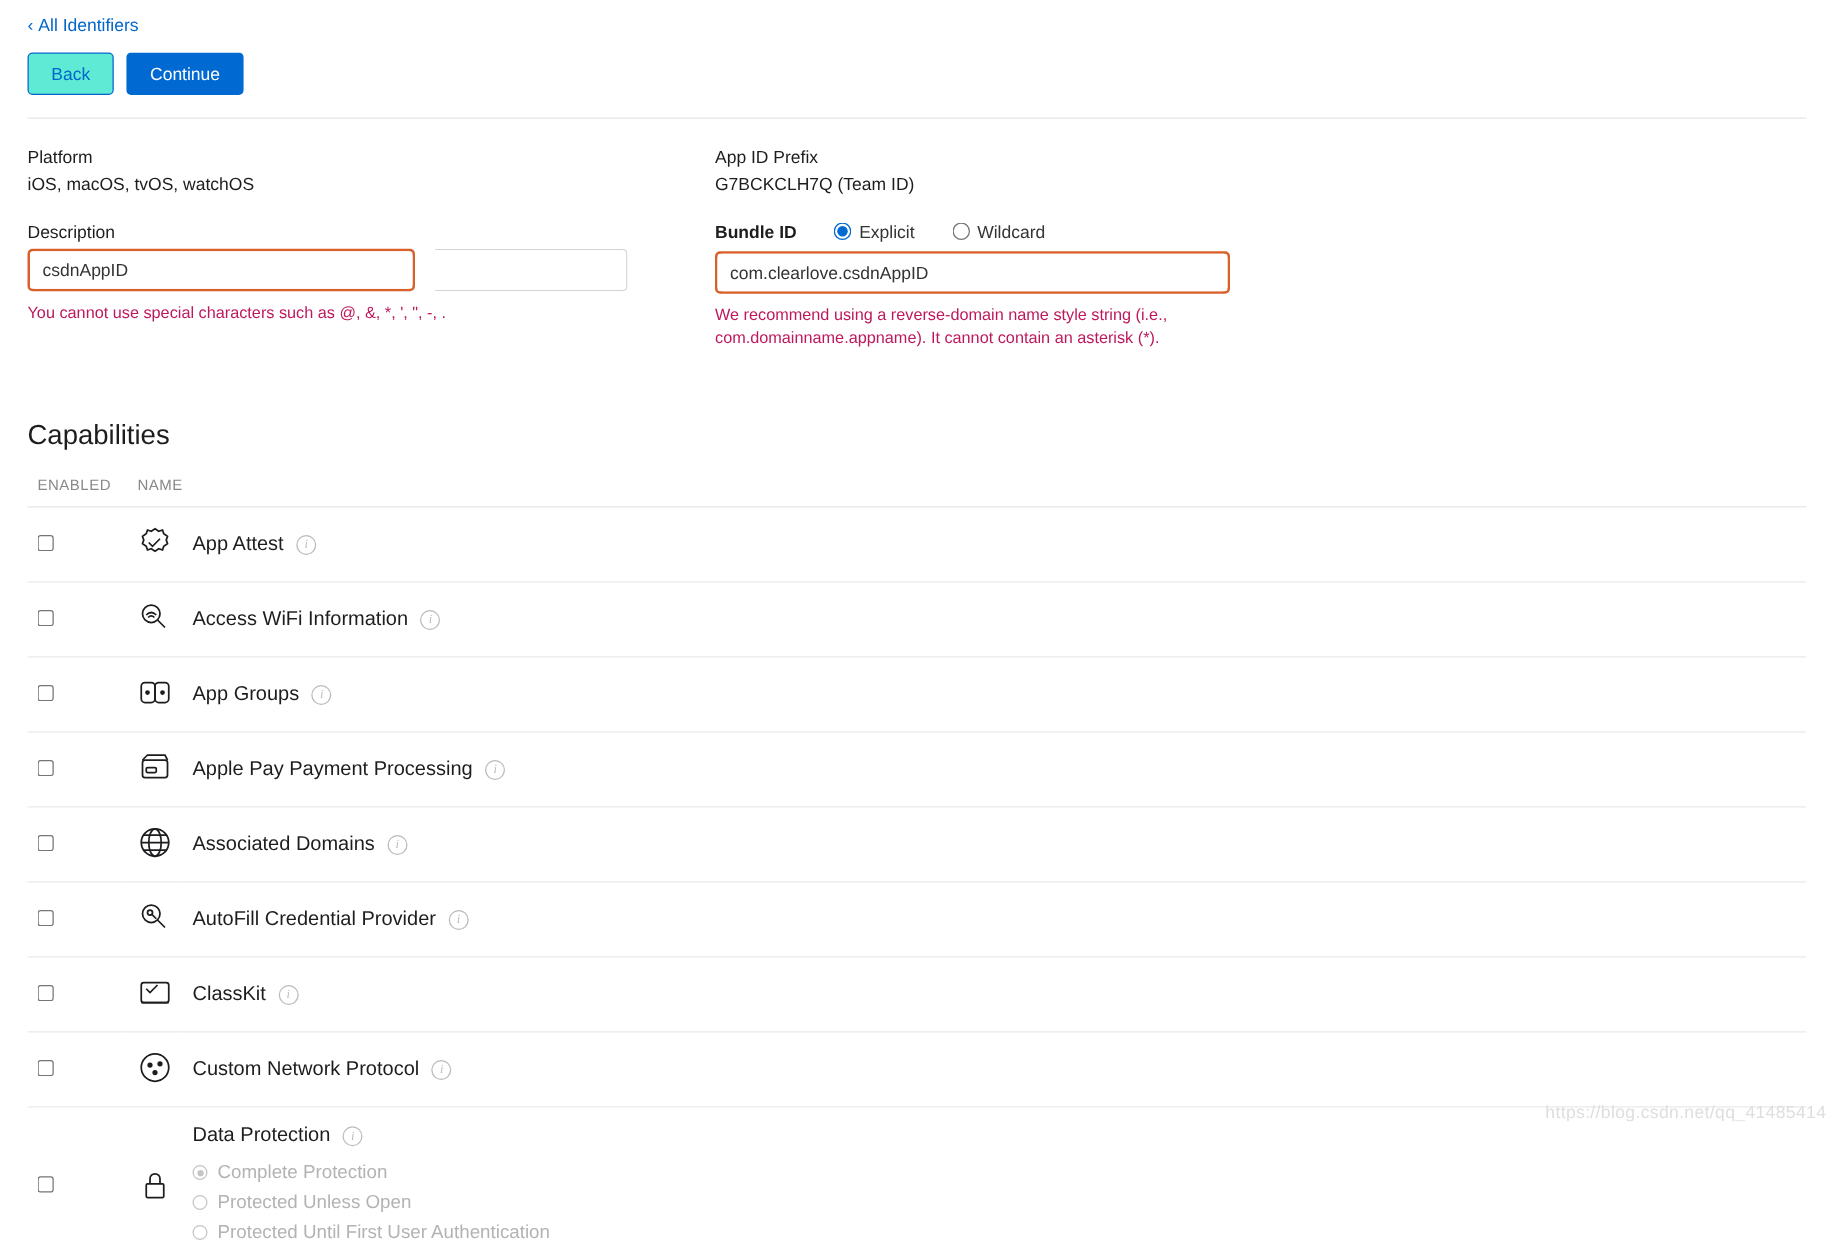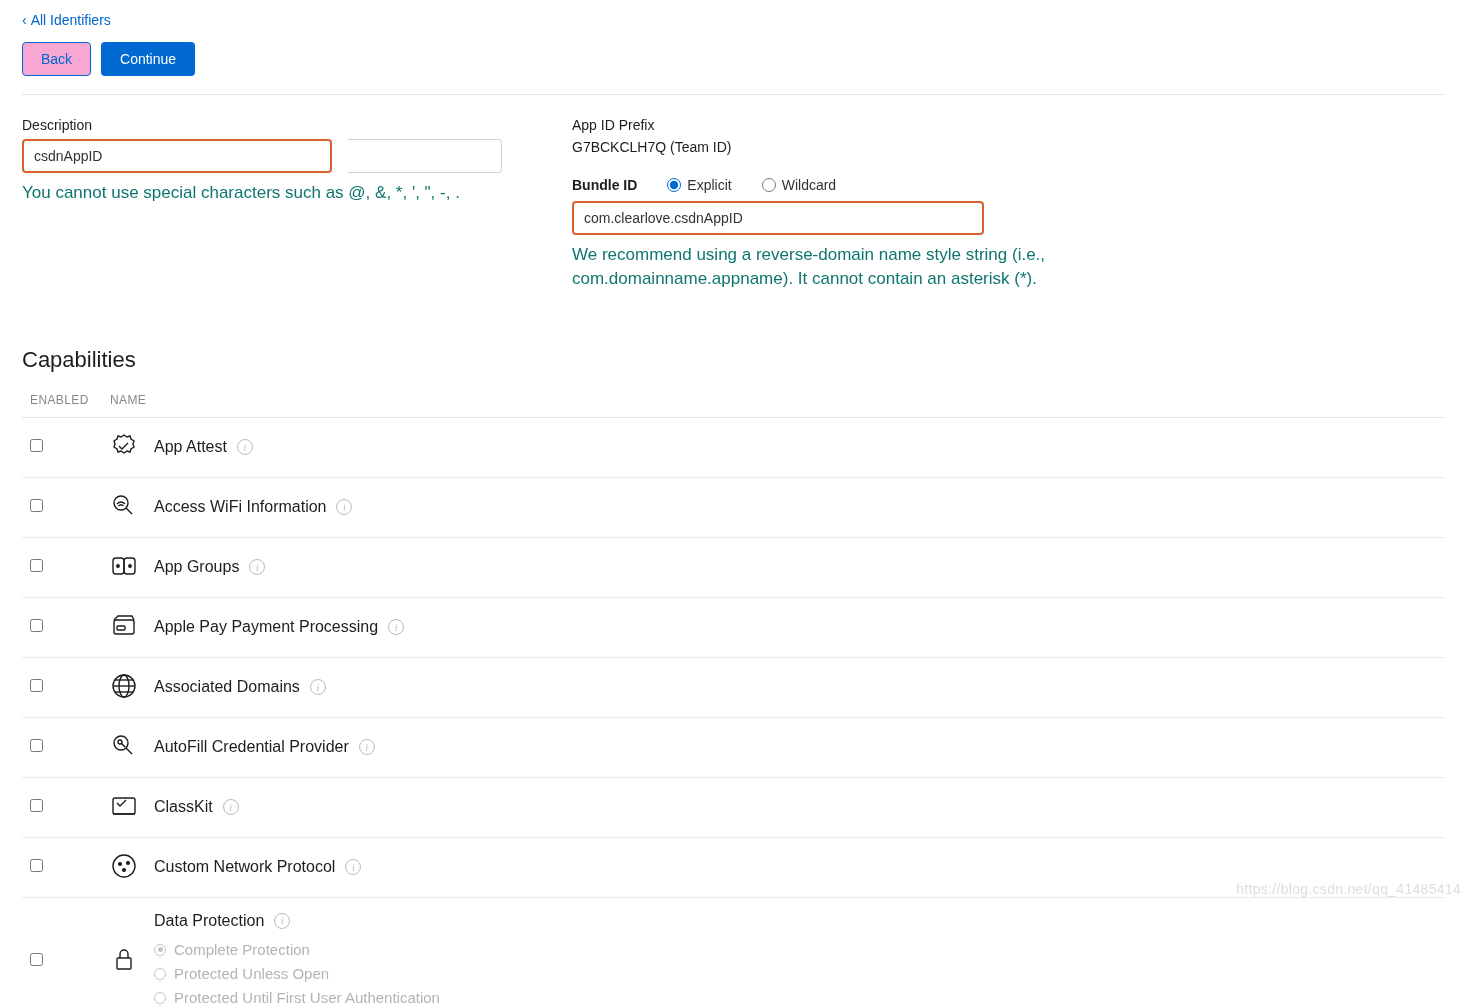--- a/index.html
+++ b/index.html
@@ -23,21 +23,21 @@
   h1.page-title { font-size: 26px; font-weight: 700; }
   .btn {
     display: inline-block;
     border-radius: 4px;
     padding: 8px 18px;
     font-size: 14px;
     cursor: pointer;
     border: 1px solid transparent;
   }
   .btn-secondary {
-    background: #f9a8d4; color: #0066cc; border: 1px solid #0066cc;
+    background: #5eead4; color: #0066cc; border: 1px solid #0066cc;
     margin-right: 6px;
   }
   .btn-primary { background: #0069d2; color: #fff; }
   .form-columns {
     display: flex; gap: 70px;
     margin-top: 22px;
   }
   .form-col { flex: 1; max-width: 480px; }
   .label { font-size: 14px; font-weight: 500; color: #1d1d1f; margin-bottom: 6px; display: block; }
   .plain-text { font-size: 14px; color: #1d1d1f; margin-top: 4px; }
@@ -59,21 +59,21 @@
     width: 68%;
   }
   .highlight-box-full { width: 100%; }
   .highlight-box .text-input { border: none; }
   .desc-wrap { display: flex; align-items: center; }
   .desc-wrap .highlight-box { margin-right: 16px; }
   .desc-rest {
     flex: 1; border: 1px solid #d2d2d7; border-left: none;
     border-radius: 0 4px 4px 0; height: 34px;
   }
-  .hint { font-size: 17px; color: #0f766e; margin-top: 8px; line-height: 1.4; }
+  .hint { font-size: 13px; color: #be185d; margin-top: 8px; line-height: 1.4; }
   .radio-row { display: flex; align-items: center; gap: 30px; }
   .radio-row .bundle-label { margin: 0; font-weight: bold; }
   .radio-opt { display: inline-flex; align-items: center; gap: 6px; font-size: 14px; color: #333; cursor: pointer; }
   .radio-opt input { accent-color: #0069d2; width: 14px; height: 14px; }
   h2.section-title { font-size: 22px; font-weight: 400; margin-top: 34px; margin-bottom: 10px; }
   .cap-table { width: 100%; border-collapse: collapse; margin-top: 6px; }
   .cap-table th {
     text-align: left; font-size: 12px; letter-spacing: 0.4px;
     color: #888; font-weight: 500; padding: 10px 8px;
     border-bottom: 1px solid #e5e5e5;
@@ -130,20 +130,24 @@
   <div>
     <button class="btn btn-secondary">Back</button>
     <button class="btn btn-primary">Continue</button>
   </div>
 </div>
 
 
 <div class="form-columns">
 
   <div class="form-col">
+    <div class="field-block">
+      <span class="label">Platform</span>
+      <div class="plain-text">iOS, macOS, tvOS, watchOS</div>
+    </div>
     <div class="field-block">
       <span class="label">Description</span>
       <div class="desc-wrap">
         <div class="highlight-box" style="width:310px;">
           <input type="text" class="text-input" value="csdnAppID" style="">
         </div>
         <div class="desc-rest"></div>
       </div>
       <div class="hint">You cannot use special characters such as @, &amp;, *, ', ", -, .</div>
     </div>

